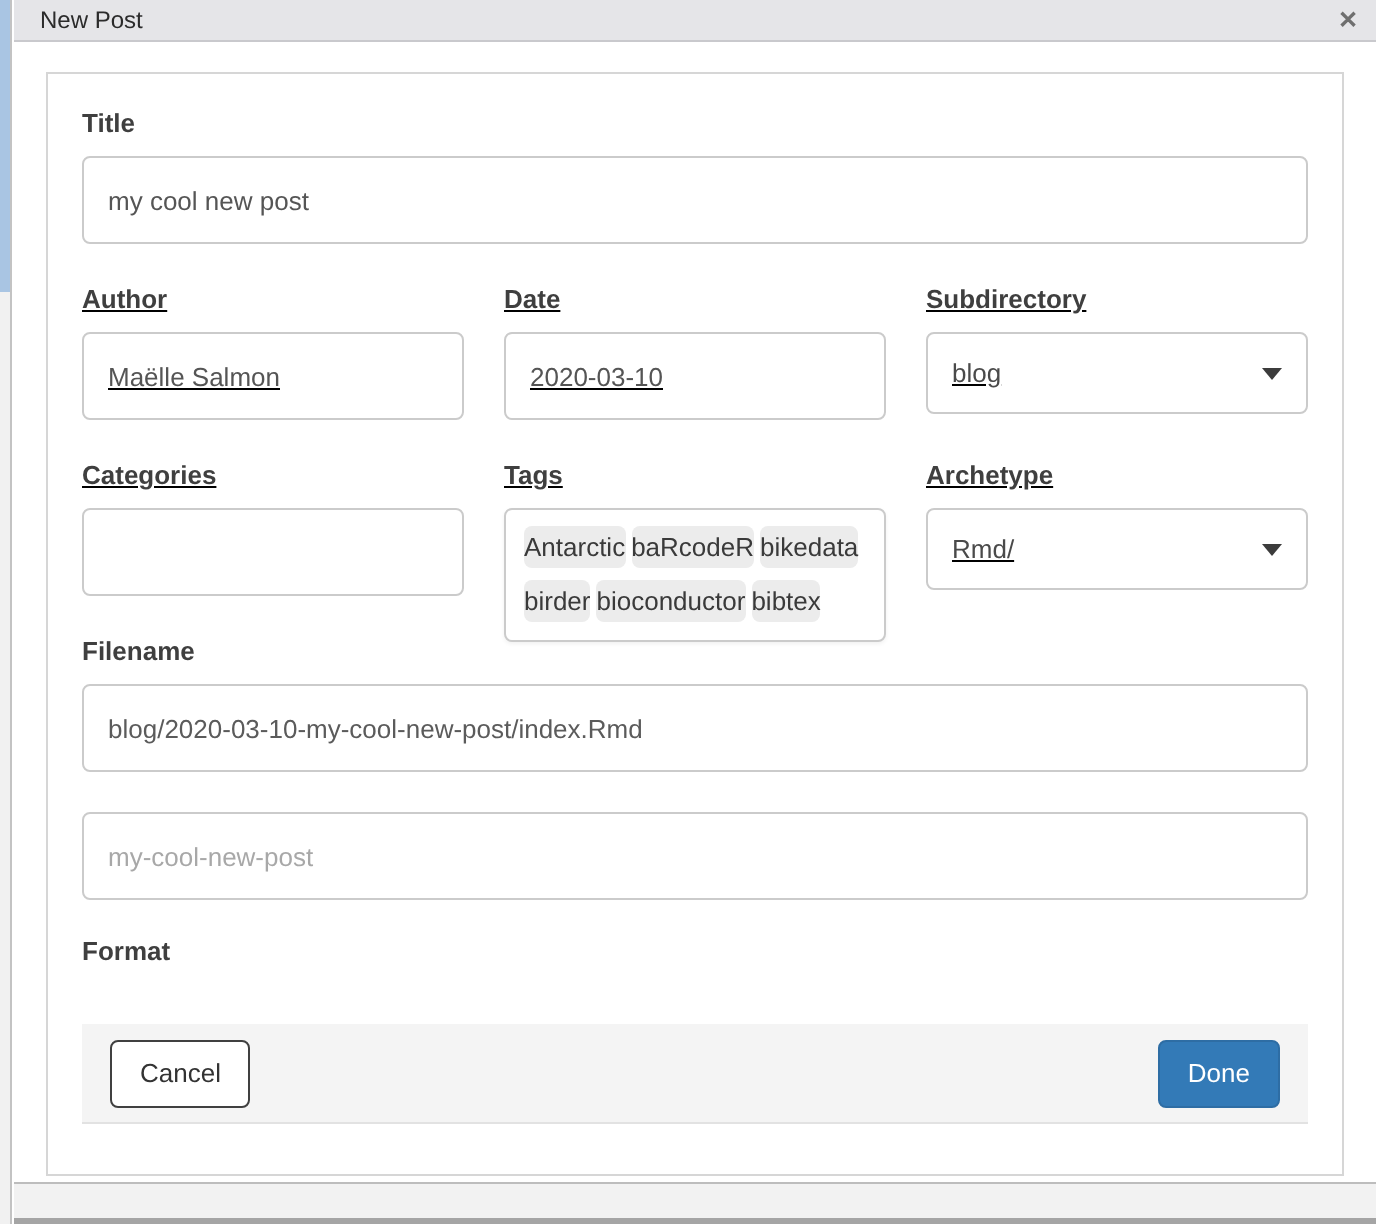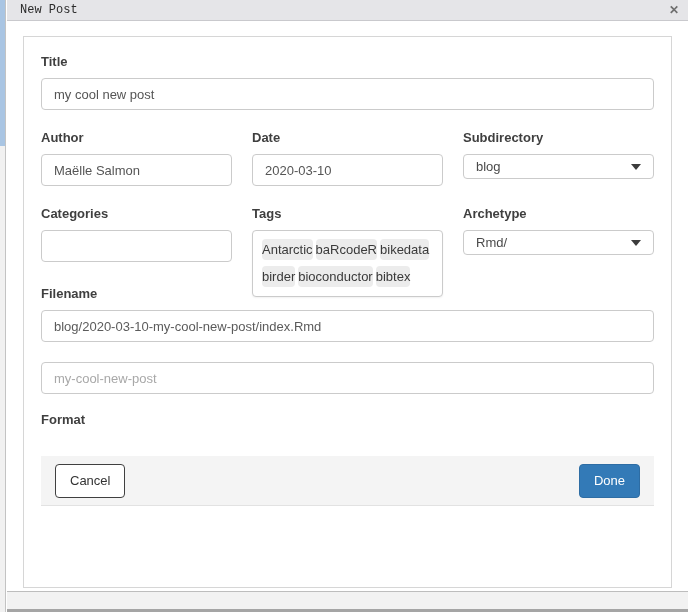--- a/index.html
+++ b/index.html
@@ -13,51 +13,51 @@
 
   
   .left-strip { position:absolute; left:0; top:0; width:6px; height:612px;
     background:#f1f1f1; border-right:1px solid #c3c3c3; z-index:30; }
   .left-strip .blue { width:100%; height:146px; background:#a9c5e3; }
 
   
   .titlebar { position:absolute; left:7px; top:0; width:681px; height:21px;
     background:#e5e5e8; border-bottom:1px solid #c9c9cd; z-index:20; }
   .titlebar .title { position:absolute; left:13px; top:0; line-height:20px;
-    font-size:12px; color:#2b2b2b;font-family:Liberation Mono, monospace; }
+    font-size:12px; color:#2b2b2b; }
   .titlebar .close { position:absolute; right:9px; top:0; line-height:20px;
     font-size:12px; font-weight:bold; color:#6f6f6f; cursor:pointer; }
 
   .dialog-body { position:absolute; left:7px; top:22px; width:681px; height:568px;
     background:#ffffff; }
 
   
   .bottom-strip { position:absolute; left:7px; top:591px; width:681px; height:21px;
     background:#f2f2f2; border-top:1px solid #bdbdbd; border-bottom:3px solid #a5a5a5; }
 
   .panel { position:absolute; left:16px; right:16px; top:14px; bottom:2px;
     border:1px solid #d6d6d6; background:#fff; padding:17px; }
 
   .field-label { display:block; font-size:13px; font-weight:700; color:#3f3f3f;
     margin-bottom:8px; line-height:16px; }
 
-  .text-input { display:block; width:100%; height:32px;
+  .text-input { display:block; width:100%; height:44px;
     border:1px solid #cbcbcb; border-radius:4px; padding:0 12px;
     font-family:"Liberation Sans", sans-serif; font-size:13px; color:#555;
     background:#fff; outline:none; }
   .text-input::placeholder { color:#a8a8a8; }
   .muted-value { color:#5b5b5b; }
 
   .row3 { display:grid; grid-template-columns:1fr 1fr 1fr; column-gap:20px;
-    margin-top:20px; align-items:start; }
+    margin-top:20px; align-items:start;text-decoration:underline; }
   .section { margin-top:20px; }
 
   
   .select { display:flex; align-items:center; justify-content:space-between;
-    height:25px; border:1px solid #cbcbcb; border-radius:4px; padding:0 12px;
+    height:41px; border:1px solid #cbcbcb; border-radius:4px; padding:0 12px;
     font-size:13px; color:#4a4a4a; background:#fff; cursor:pointer; }
   .caret { width:0; height:0; border-left:5px solid transparent;
     border-right:5px solid transparent; border-top:6px solid #3c3c3c; }
 
   
   .tags-anchor { position:relative; height:36px; }
   .tags-popup { position:absolute; left:0; right:0; top:0; z-index:10;
     background:#fff; border:1px solid #cbcbcb; border-radius:4px;
     padding:8px 9px 3px 9px; box-shadow:0 1px 2px rgba(0,0,0,.06); }
   .tag-pill { display:inline-block; background:#ececec; border-radius:4px;

